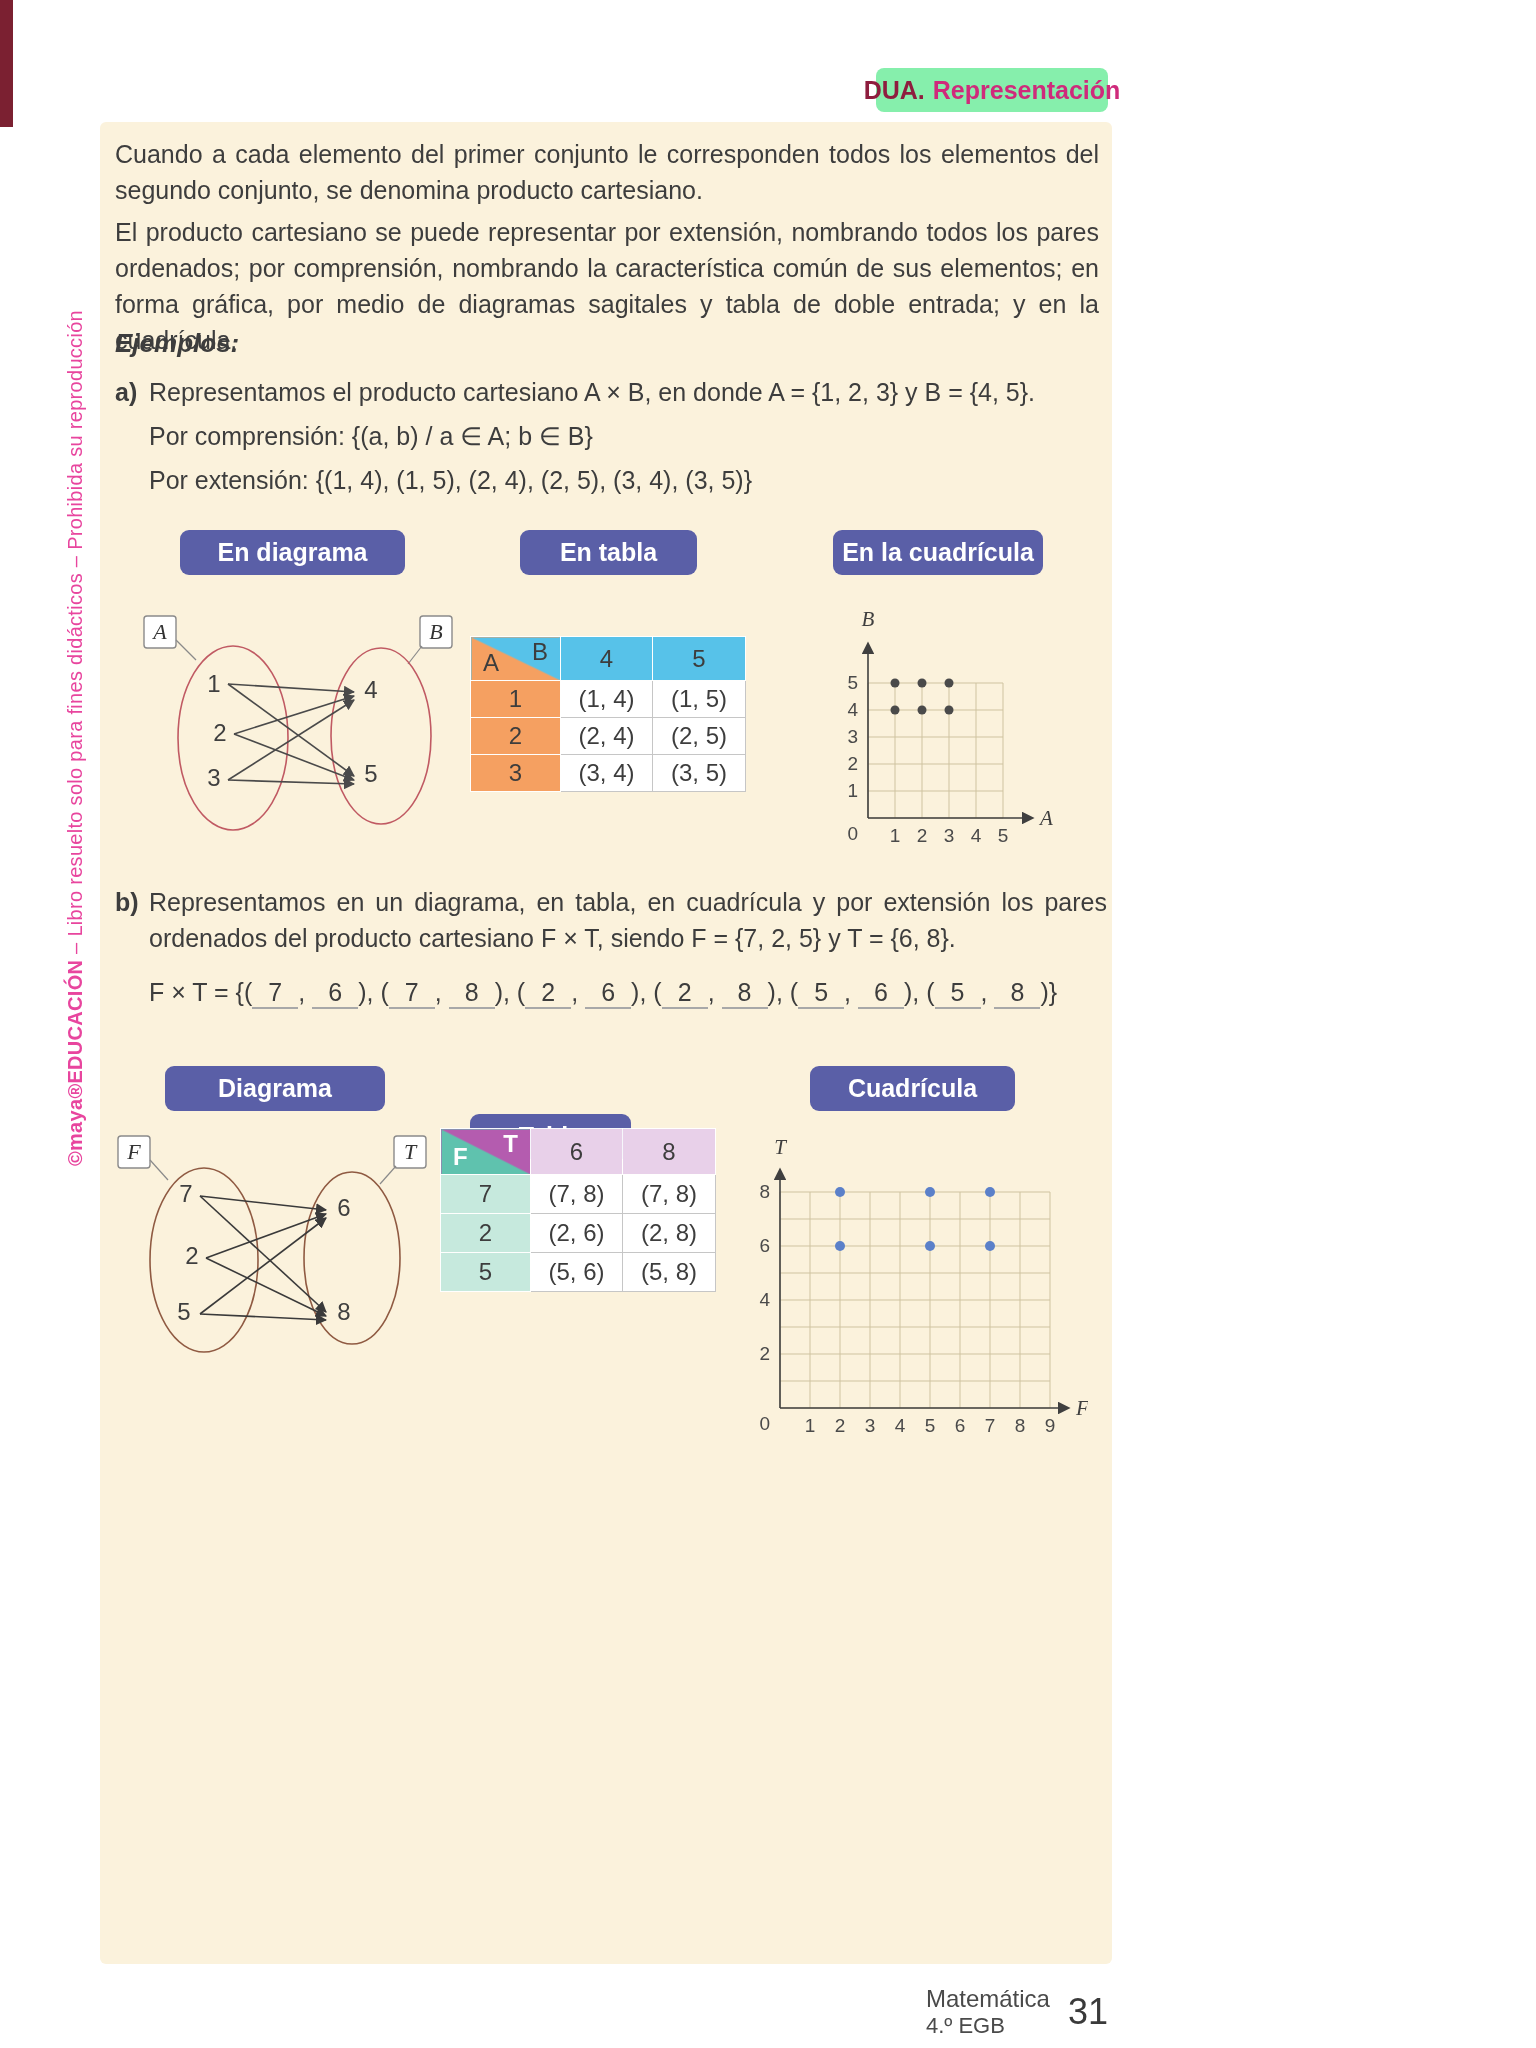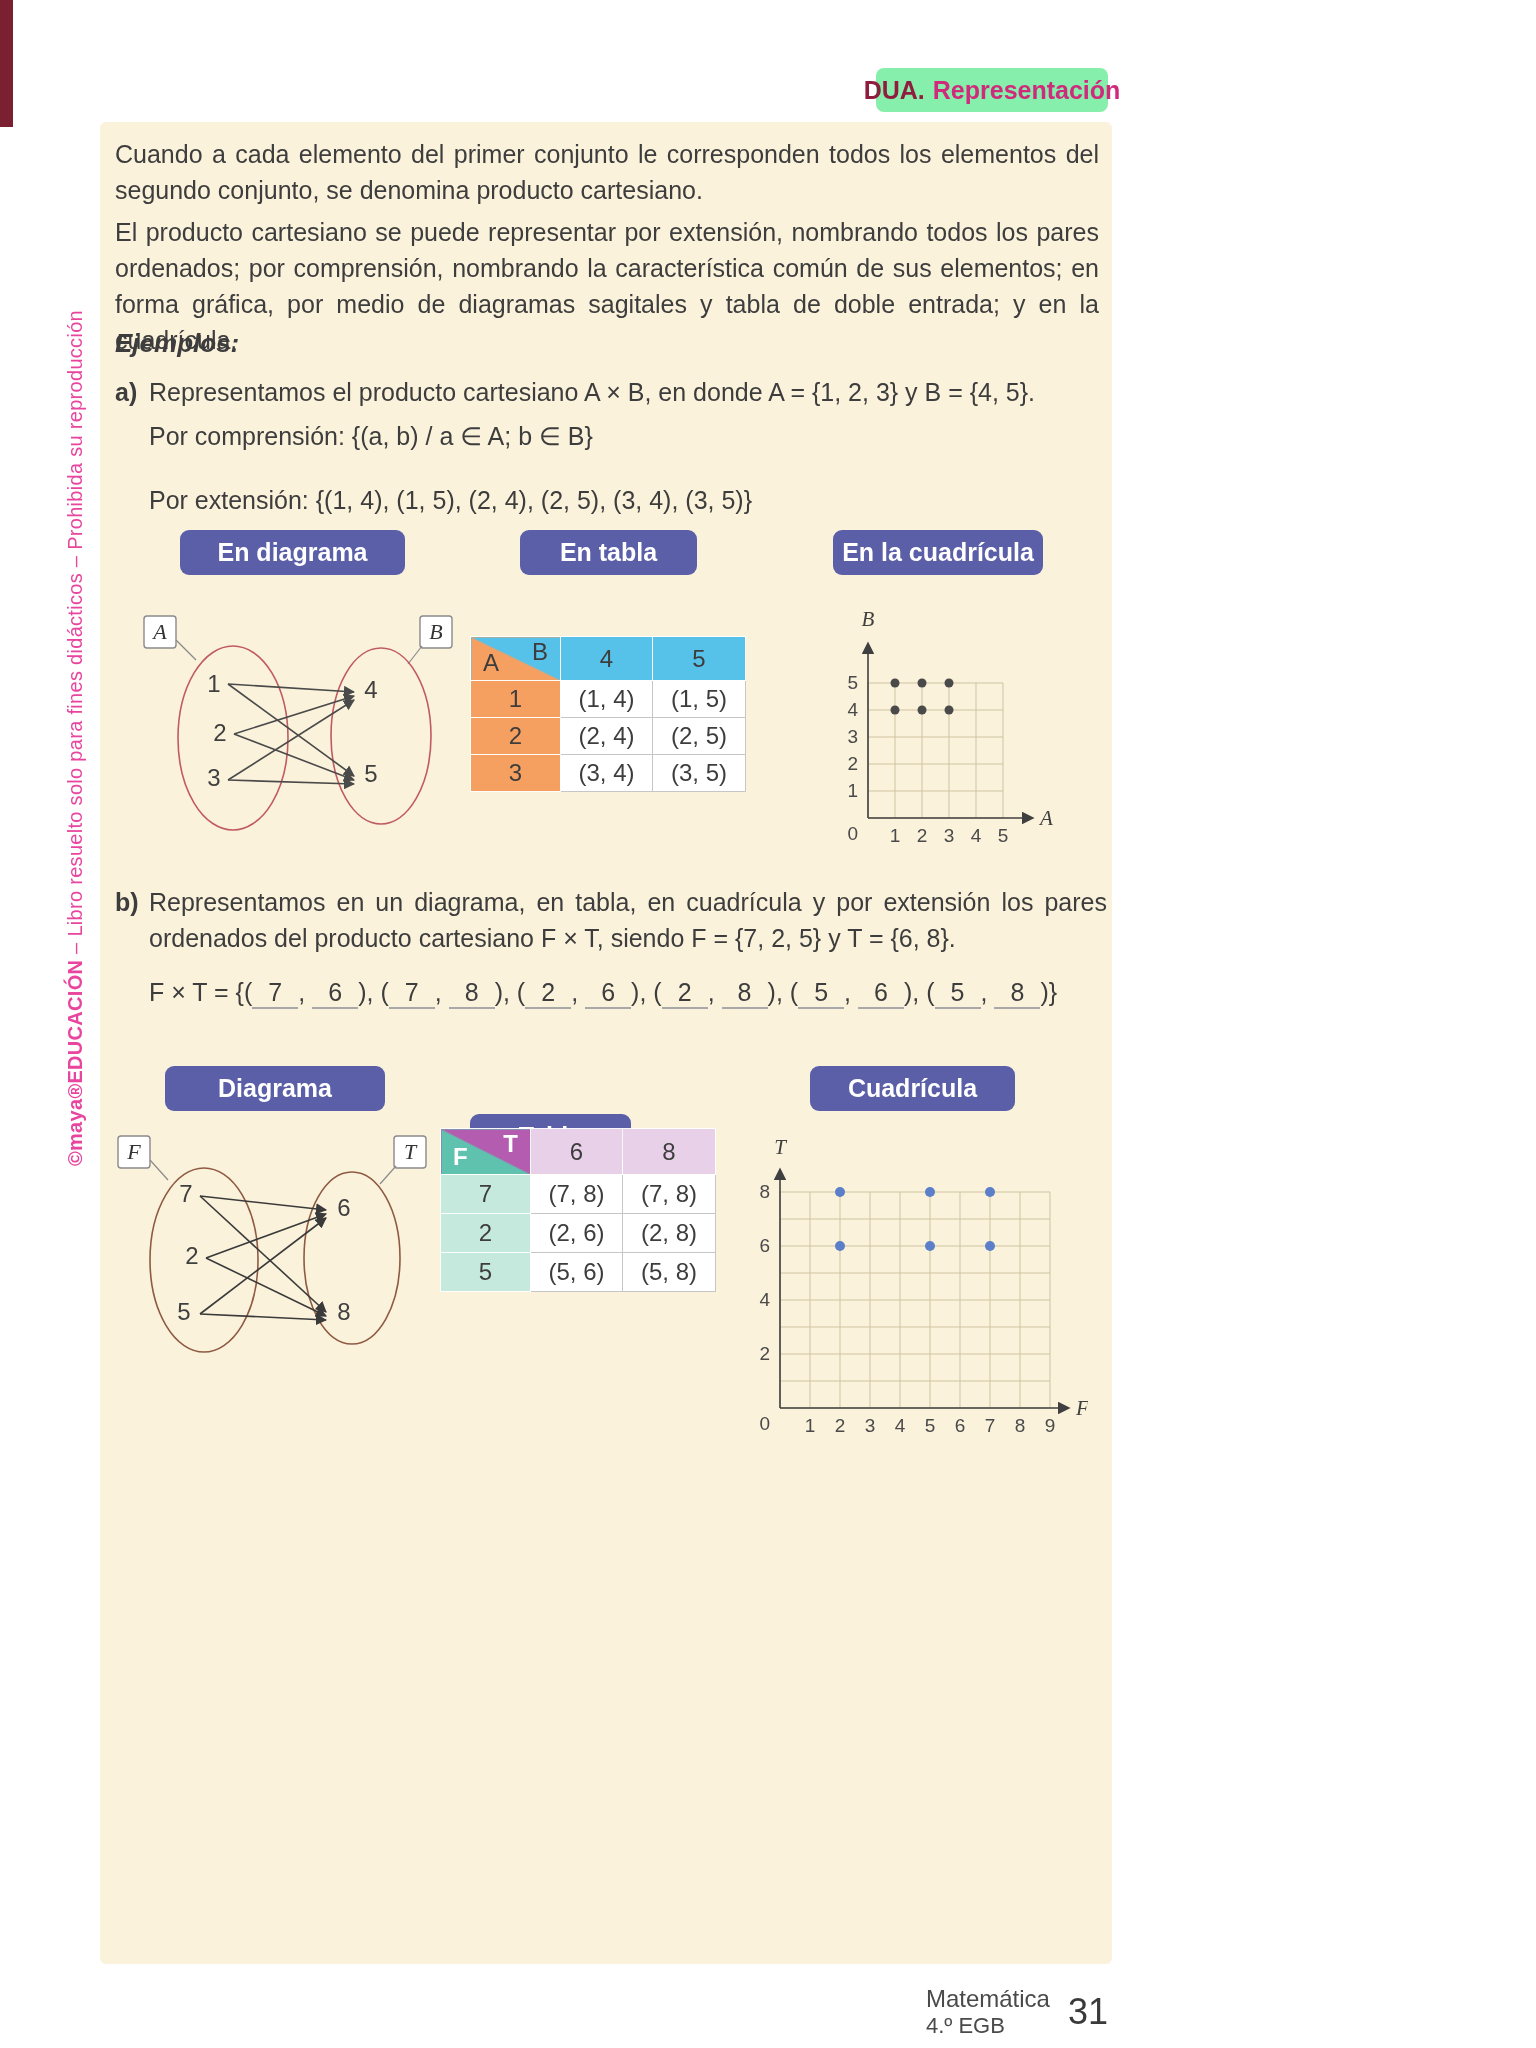--- a/index.html
+++ b/index.html
@@ -18,21 +18,21 @@
   .para{position:absolute;font-size:25px;line-height:36px;text-align:justify;}
   .p1{left:15px;top:14px;width:984px;}
   .p2{left:15px;top:92px;width:984px;}
   .ejemplos{position:absolute;left:15px;top:206px;font-style:italic;font-weight:bold;font-size:26px;}
   .item-row{position:absolute;display:flex;font-size:25px;line-height:36px;text-align:justify;}
   .item-a{left:15px;top:252px;width:992px;}
   .item-b{left:15px;top:762px;width:992px;}
   .marker{font-weight:bold;flex:0 0 34px;}
   .line{position:absolute;font-size:25px;}
   .compr{left:49px;top:300px;}
-  .exten{left:49px;top:364px;}
+  .exten{left:49px;top:344px;}
   .ft{left:49px;top:856px;font-size:25px;}
   .blank{display:inline-block;min-width:22px;padding:0 12px;text-align:center;
          border-bottom:2px solid #a8a8a8;}
   .pill{position:absolute;height:45px;border-radius:9px;background:#5a5fa7;color:#fff;
         font-weight:bold;font-size:25px;display:flex;align-items:center;justify-content:center;}
   .pill-a1{left:80px;top:408px;width:225px;}
   .pill-a2{left:420px;top:408px;width:177px;}
   .pill-a3{left:733px;top:408px;width:210px;}
   .pill-b1{left:65px;top:944px;width:220px;}
   .pill-b2{left:370px;top:944px;width:161px;margin-top:48px;}

